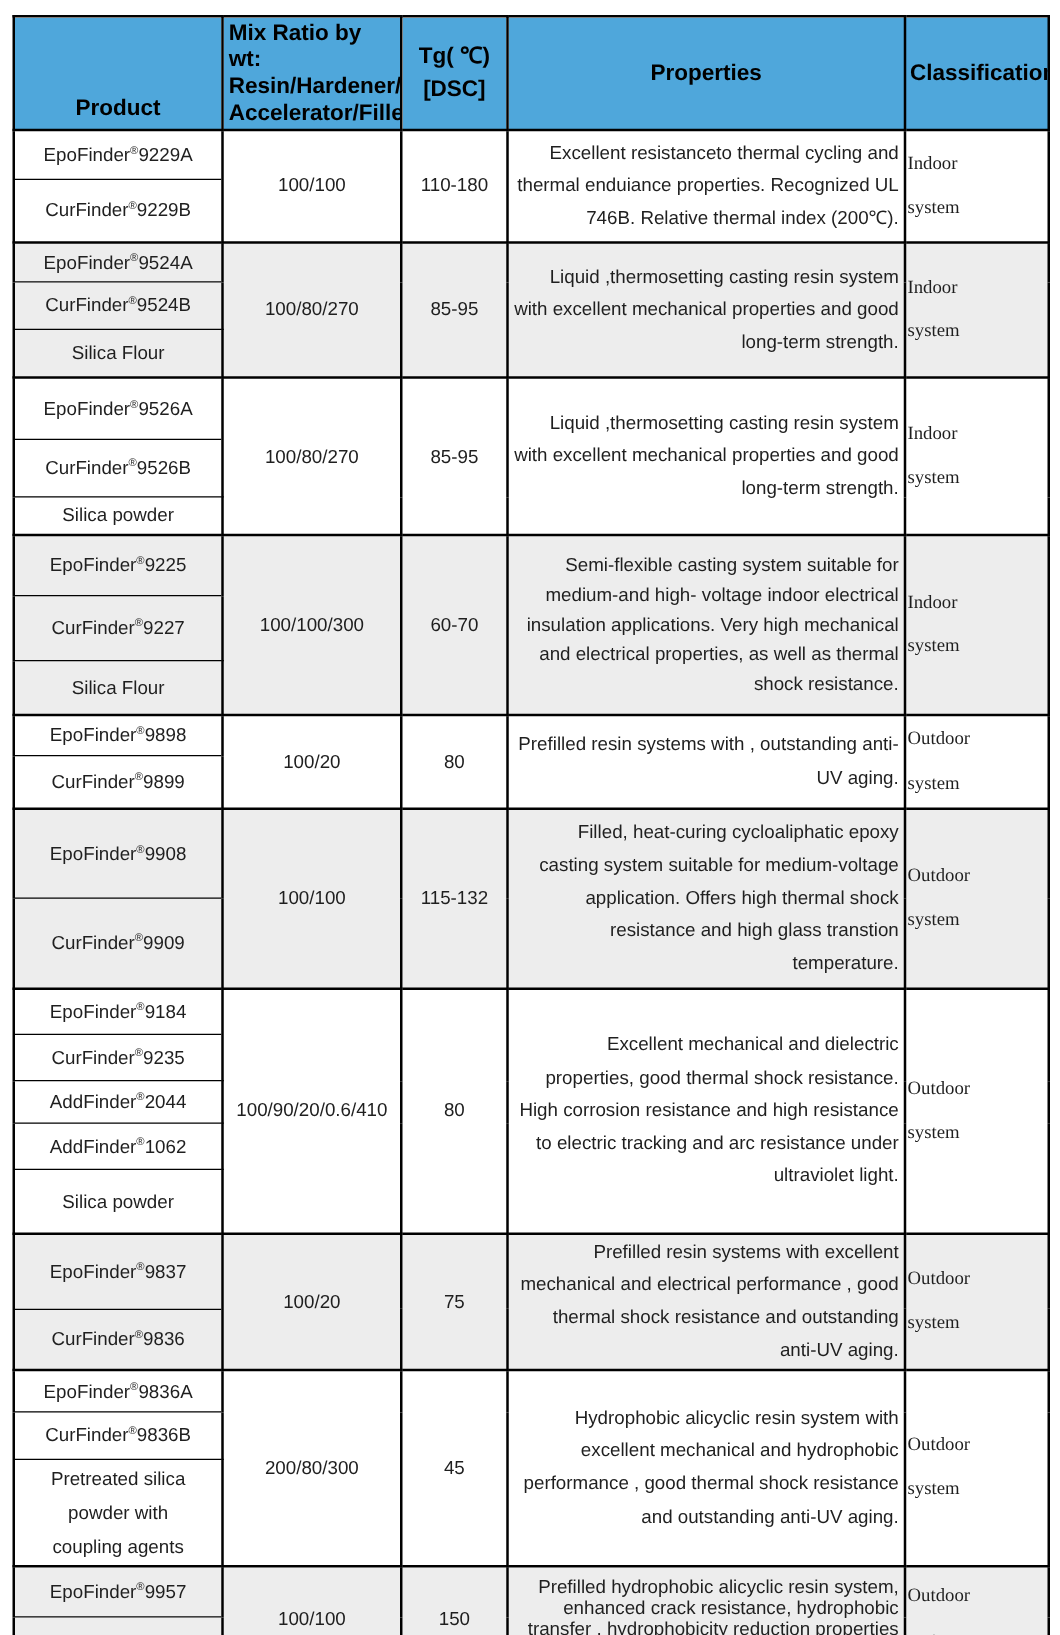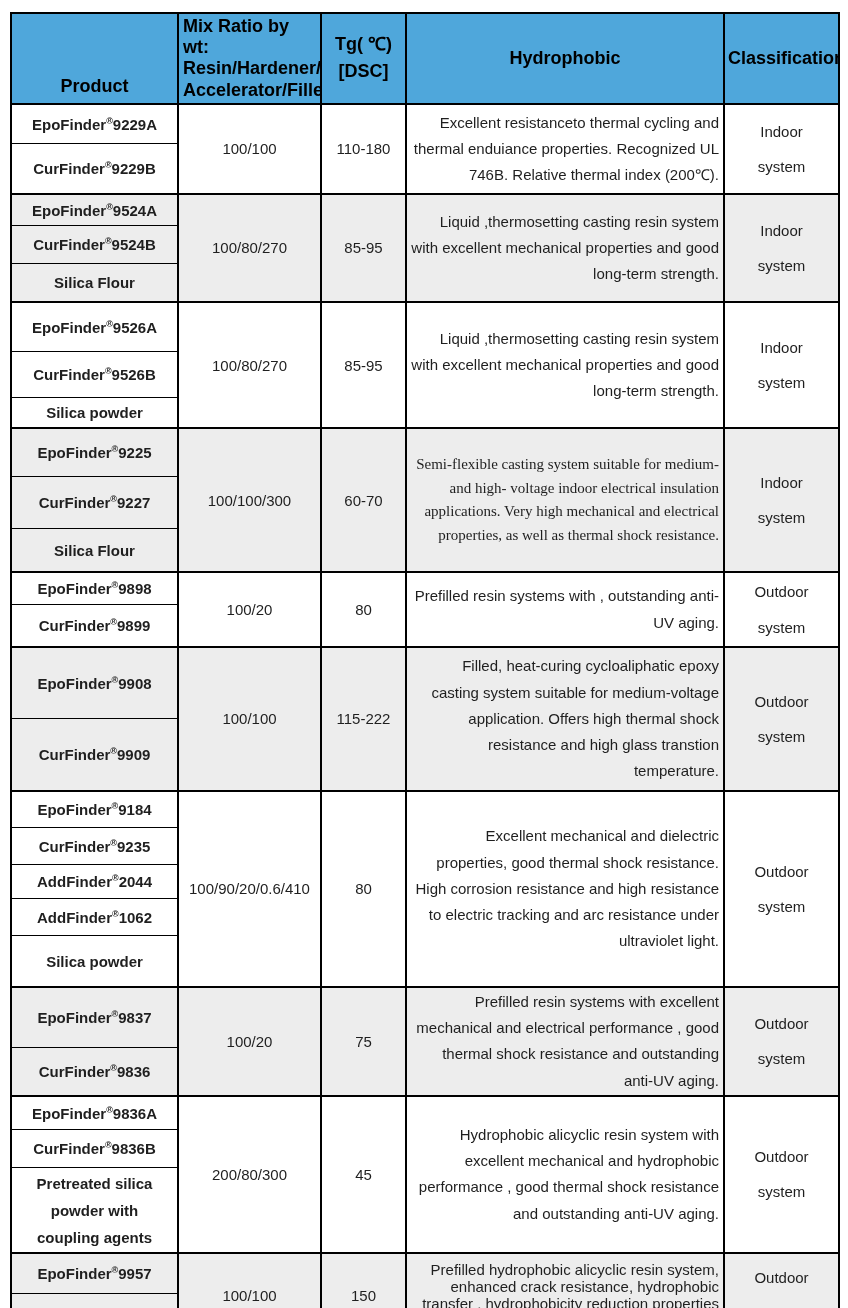--- a/index.html
+++ b/index.html
@@ -13,28 +13,28 @@
     font-weight:bold; font-size:18px; text-align:center; vertical-align:middle;
     padding:2px 3px; color:#000;
   }
   th.h-prod { vertical-align:bottom; padding-bottom:6px;margin-top:28px; }
   th.h-mix  { text-align:left; white-space:pre-line; line-height:1.18; padding-left:4px; }
   th.h-tg   { white-space:pre-line; line-height:1.5; }
   td { font-size:15px; vertical-align:middle; background:#fff; }
   tr.odd td { background:var(--alt-bg); }
   td.prod {
     border-top-width:0; border-bottom-width:1px;
-    text-align:center; white-space:pre-line; line-height:1.8; padding:1px 4px;font-weight:bold;
+    text-align:center; white-space:pre-line; line-height:1.8; padding:1px 4px;
   }
   td.prod.last { border-bottom-width:2px; }
   td.mix, td.tg { text-align:center; padding:1px 2px;margin-top:38px; }
   td.props { text-align:right; line-height:1.75; padding:1px 4px; }
-  td.props.lh-sm { line-height:1.58;font-family:Liberation Serif, serif; }
+  td.props.lh-sm { line-height:1.58; }
   td.props.lh-xs { line-height:1.16; }
-  td.cls { text-align:center; white-space:pre-line; line-height:2.35; }
+  td.cls { white-space:pre-line; line-height:2.35;font-family:Liberation Serif, serif; }
   sup.reg { font-size:9px; line-height:0; }
 </style>
 </head>
 <body>
 
 <div class="page">
 <table>
   <colgroup>
     <col style="width:167px">
         <col style="width:143px">
@@ -43,21 +43,21 @@
         <col style="width:115px">
   </colgroup>
   <thead>
     <tr style="height:56px">
       <th class="h-prod">Product</th>
       <th class="h-mix">Mix Ratio by wt:
 Resin/Hardener/
 Accelerator/Filler</th>
       <th class="h-tg">Tg( ℃)
 [DSC]</th>
-      <th>Hydrophobic</th>
+      <th>Properties</th>
       <th>Classification</th>
     </tr>
   </thead>
   <tbody>
 
     <tr class="even" style="height:40px">
       <td class="prod">EpoFinder<sup class="reg">®</sup>9229A</td>
       <td class="mix" rowspan="2">100/100</td>
       <td class="tg" rowspan="2">110-180</td>
       <td class="props" rowspan="2">Excellent resistanceto thermal cycling and thermal enduiance properties. Recognized UL 746B. Relative thermal index (200℃).</td>
@@ -121,21 +121,21 @@
       <td class="cls" rowspan="2">Outdoor
 system</td>
     </tr>
     <tr class="even" style="height:41px">
       <td class="prod last">CurFinder<sup class="reg">®</sup>9899</td>
     </tr>
 
     <tr class="odd" style="height:72px">
       <td class="prod">EpoFinder<sup class="reg">®</sup>9908</td>
       <td class="mix" rowspan="2">100/100</td>
-      <td class="tg" rowspan="2">115-222</td>
+      <td class="tg" rowspan="2">115-132</td>
       <td class="props" rowspan="2">Filled, heat-curing cycloaliphatic epoxy casting system suitable for medium-voltage application. Offers high thermal shock resistance and high glass transtion temperature.</td>
       <td class="cls" rowspan="2">Outdoor
 system</td>
     </tr>
     <tr class="odd" style="height:72px">
       <td class="prod last">CurFinder<sup class="reg">®</sup>9909</td>
     </tr>
 
     <tr class="even" style="height:37px">
       <td class="prod">EpoFinder<sup class="reg">®</sup>9184</td>

